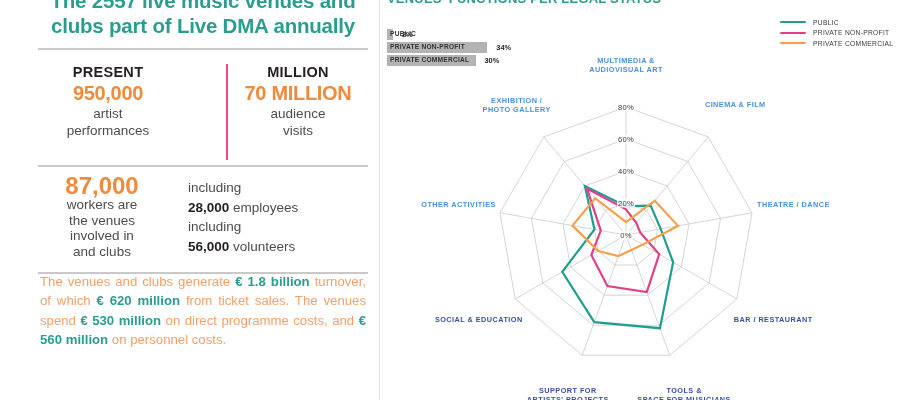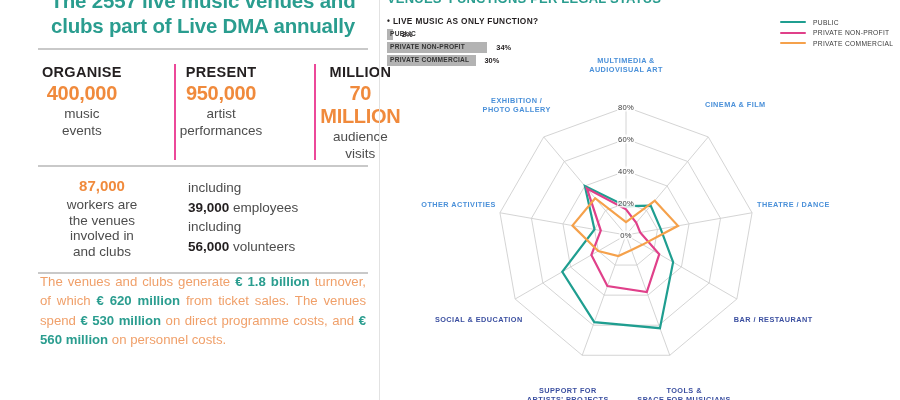--- a/index.html
+++ b/index.html
@@ -28,21 +28,21 @@
   #stats{position:absolute;left:38px;top:64px;width:330px;height:96px;display:flex;}
   .statcol{flex:1;text-align:center;position:relative;padding:0 4px;}
   .statcol + .statcol{border-left:2px solid #ec4899;margin-left:48px;}
   .stat-head{font-size:14.5px;font-weight:bold;color:#231f20;letter-spacing:0.3px;line-height:17px;}
   .stat-num{font-size:20px;font-weight:bold;color:#f08a3c;line-height:23px;letter-spacing:-0.3px;margin-top:1px;}
   .stat-sub{font-size:13.5px;color:#4d4d4d;line-height:16px;margin-top:1px;font-weight:400;}
 
   
   #workers{position:absolute;left:38px;top:175px;width:330px;height:92px;display:flex;}
   #workers-left{width:128px;text-align:center;}
-  .w-num{font-size:15px;font-weight:bold;color:#f08a3c;line-height:22px;}
+  .w-num{font-size:24px;font-weight:bold;color:#f08a3c;line-height:22px;}
   .w-txt{font-size:13.5px;color:#4d4d4d;line-height:15.5px;}
   #workers-right{flex:1;padding-left:22px;padding-top:3px;}
   .w-line{font-size:13.5px;color:#4d4d4d;line-height:19.5px;}
   .w-line b{color:#231f20;font-weight:bold;}
 
   
   #para{
     position:absolute;left:40px;top:272px;width:326px;
     font-size:13.2px;line-height:19.3px;color:#f0a06a;text-align:justify;
   }
@@ -97,26 +97,20 @@
 
 <div id="root">
 
   <div id="left">
 
     <div class="headline">The 2557 live music venues and clubs part of Live DMA annually</div>
 
     <div class="rule" id="rule1"></div>
 
     <div id="stats">
-      <div class="statcol">
-        <div class="stat-head">ORGANISE</div>
-        <div class="stat-num">400,000</div>
-        <div class="stat-sub">music</div>
-        <div class="stat-sub">events</div>
-      </div>
       <div class="statcol">
         <div class="stat-head">PRESENT</div>
         <div class="stat-num">950,000</div>
         <div class="stat-sub">artist</div>
         <div class="stat-sub">performances</div>
       </div>
       <div class="statcol">
         <div class="stat-head">MILLION</div>
         <div class="stat-num">70 MILLION</div>
         <div class="stat-sub">audience</div>
@@ -129,37 +123,36 @@
     <div id="workers">
       <div id="workers-left">
         <div class="w-num">87,000</div>
         <div class="w-txt">workers are</div>
         <div class="w-txt">the venues</div>
         <div class="w-txt">involved in</div>
         <div class="w-txt">and clubs</div>
       </div>
       <div id="workers-right">
         <div class="w-line" id="wd0">including</div>
-        <div class="w-line" id="wd1"><b>39,000</b> employees</div>
+        <div class="w-line" id="wd1"><b>28,000</b> employees</div>
         <div class="w-line" id="wd2">including</div>
         <div class="w-line" id="wd3"><b>56,000</b> volunteers</div>
       </div>
     </div>
 
     <div class="rule" id="rule3"></div>
 
     <div id="para">The venues and clubs generate <b>€ 1.8 billion</b> turnover, of which <b>€ 620 million</b> from ticket sales. The venues spend <b>€ 530 million</b> on direct programme costs, and <b>€ 560 million</b> on personnel costs.</div>
   </div>
 
   <div id="vdiv"></div>
 
   <div id="right">
 
     <div id="sectitle">VENUES' FUNCTIONS PER LEGAL STATUS</div>
-    <div id="subq">• LIVE MUSIC AS ONLY FUNCTION?</div>
 
     <div id="bars">
         <div class="barrow">
           <div class="bar" style="width:5.9px"></div>
           <div class="barlabel">PUBLIC</div>
           <div class="barval" style="left:14.9px">2%</div>
         </div>
         <div class="barrow">
           <div class="bar" style="width:100.3px"></div>
           <div class="barlabel">PRIVATE NON-PROFIT</div>

